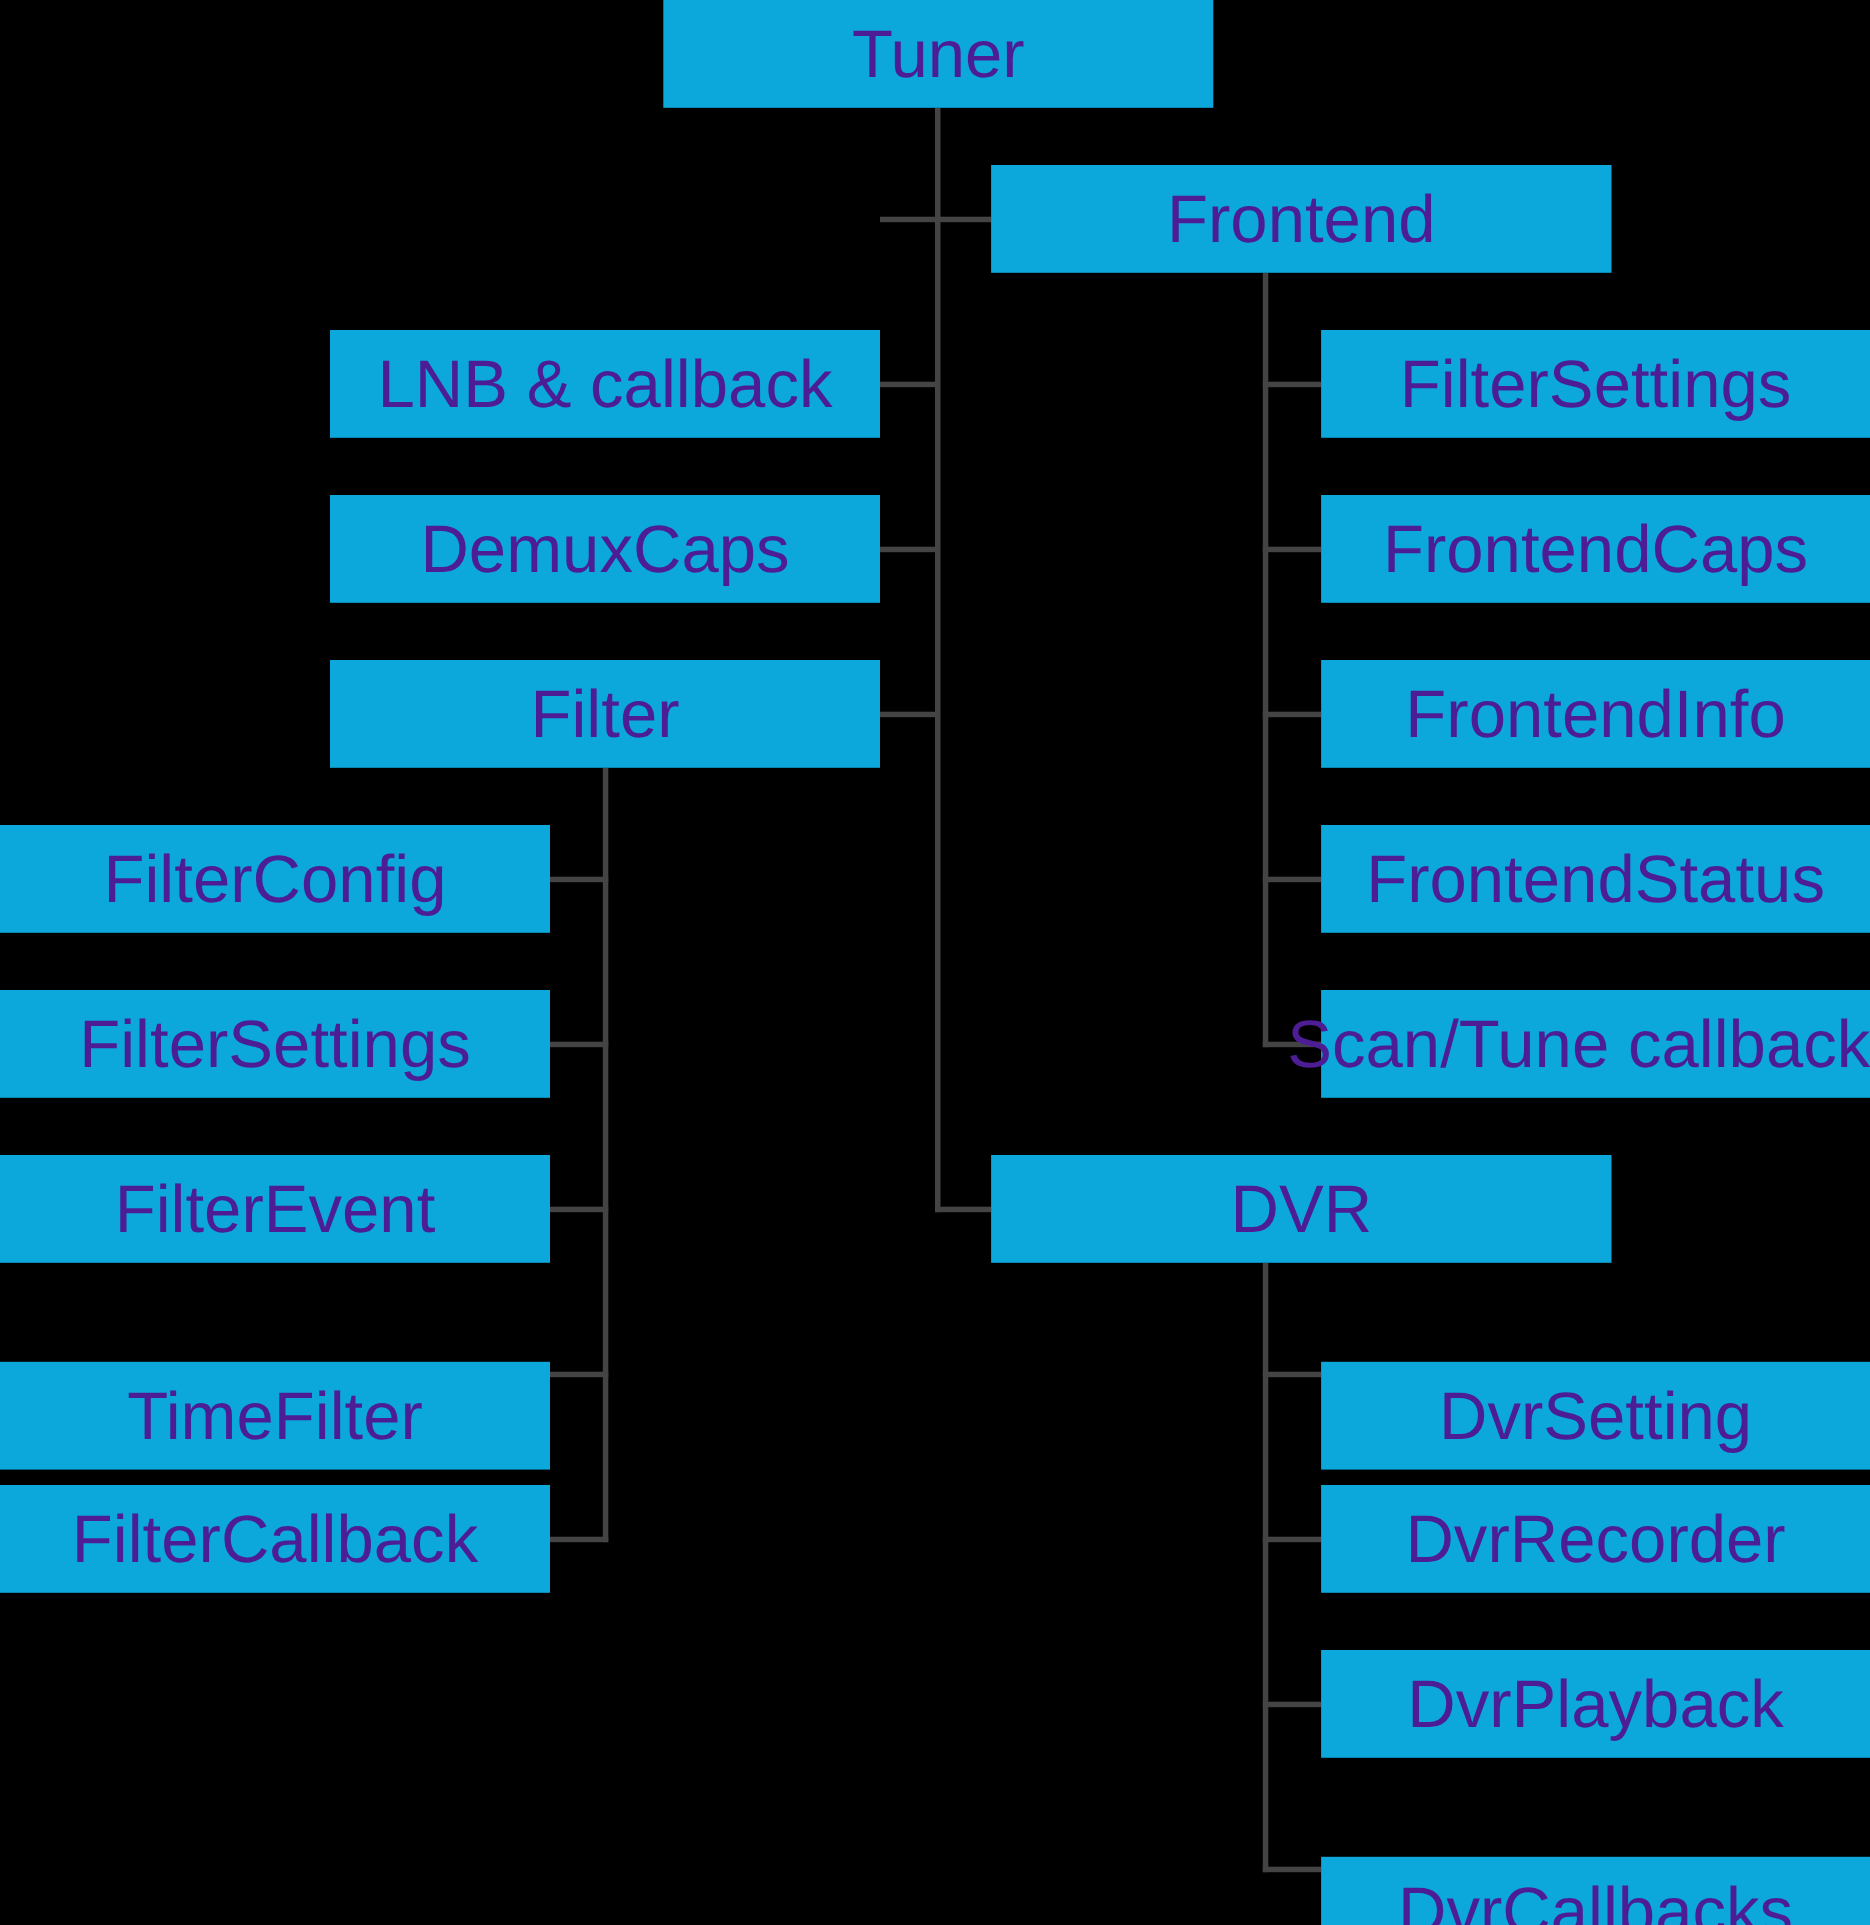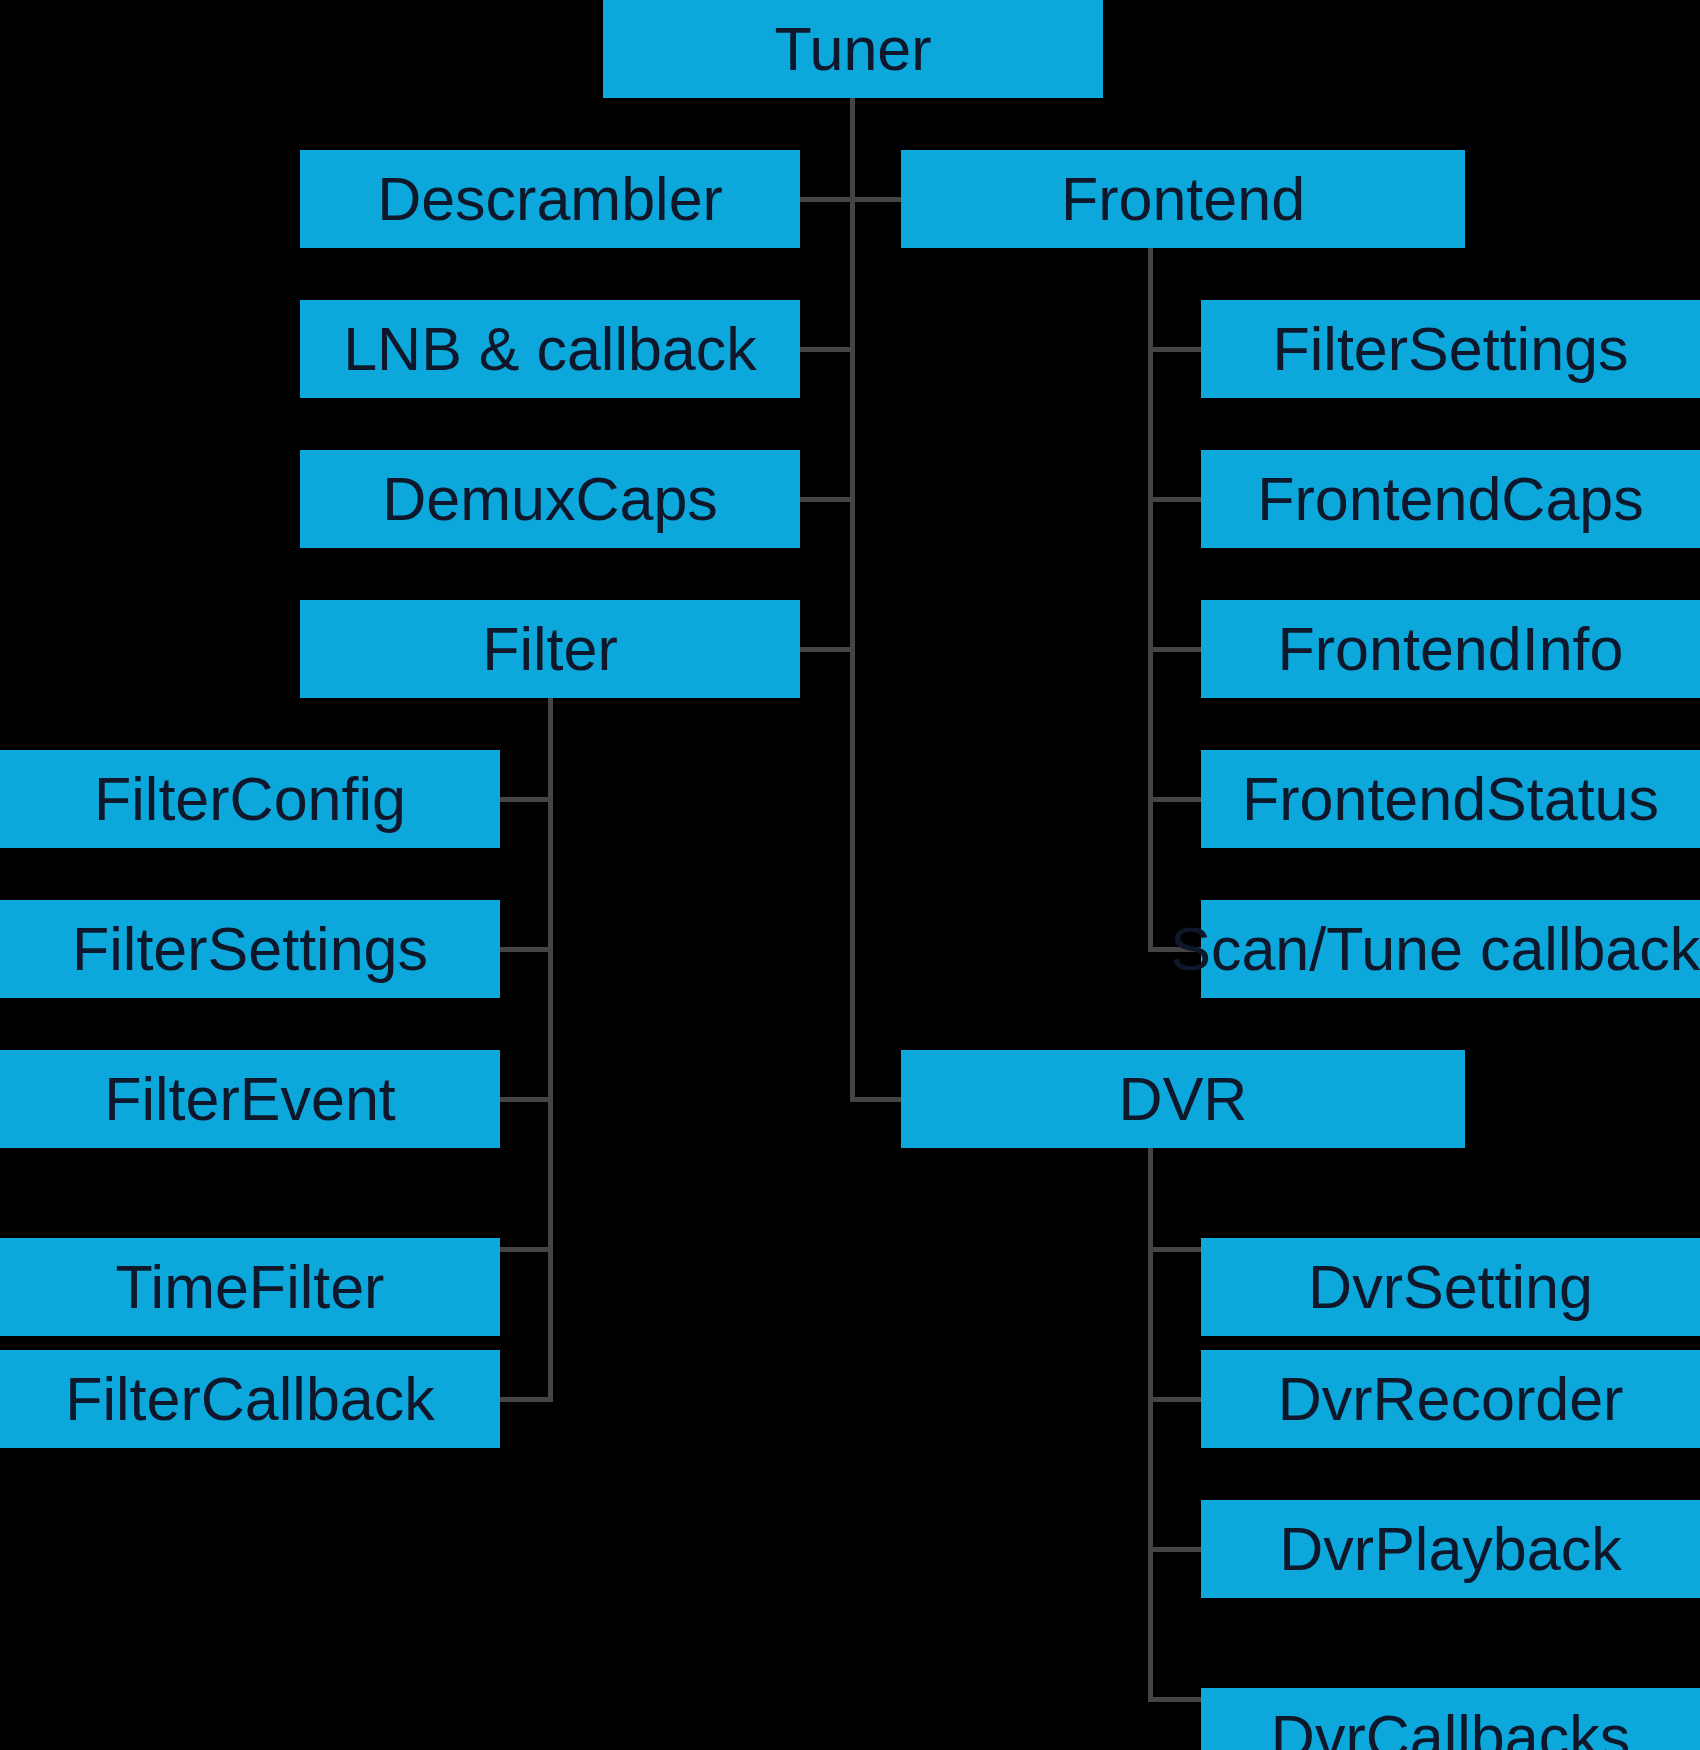--- a/index.html
+++ b/index.html
@@ -1,21 +1,21 @@
 <!DOCTYPE html>
 <html><head>
 <meta charset="utf-8">
 <style>
   html,body{margin:0;padding:0;background:#000;}
   .canvas{
     position:relative;width:1700px;height:1750px;background:#000;
     overflow:hidden;font-family:"Liberation Sans", sans-serif;
   }
   .node{
-    position:absolute;height:98px;background:#0ca8db;color:#0f172a;
+    position:absolute;height:98px;background:#0ca8db;color:#4c1d95;
     display:flex;align-items:center;justify-content:center;
     font-size:61px;font-weight:400;white-space:nowrap;
   }
   
   .cA{left:0;width:500px}
   .cB{left:300px;width:500px}
   .cC{left:603px;width:500px}
   .cD{left:901px;width:564px}
   .cE{left:1201px;width:499px}
   
@@ -51,21 +51,20 @@
   <div class="h" style="left:500px;top:1247px;width:53px;"></div>
   <div class="h" style="left:500px;top:1397px;width:53px;"></div>
   <div class="h" style="left:850px;top:1097px;width:51px;"></div>
   <div class="h" style="left:1148px;top:1247px;width:53px;"></div>
   <div class="h" style="left:1148px;top:1397px;width:53px;"></div>
   <div class="h" style="left:1148px;top:1547px;width:53px;"></div>
   <div class="h" style="left:1148px;top:1697px;width:53px;"></div>
 
   <div class="node cC r0">Tuner</div>
 
-  <div class="node cB r1">Descrambler</div>
   <div class="node cD r1">Frontend</div>
 
   <div class="node cB r2">LNB &amp; callback</div>
   <div class="node cE r2">FilterSettings</div>
 
   <div class="node cB r3">DemuxCaps</div>
   <div class="node cE r3">FrontendCaps</div>
 
   <div class="node cB r4">Filter</div>
   <div class="node cE r4">FrontendInfo</div>

